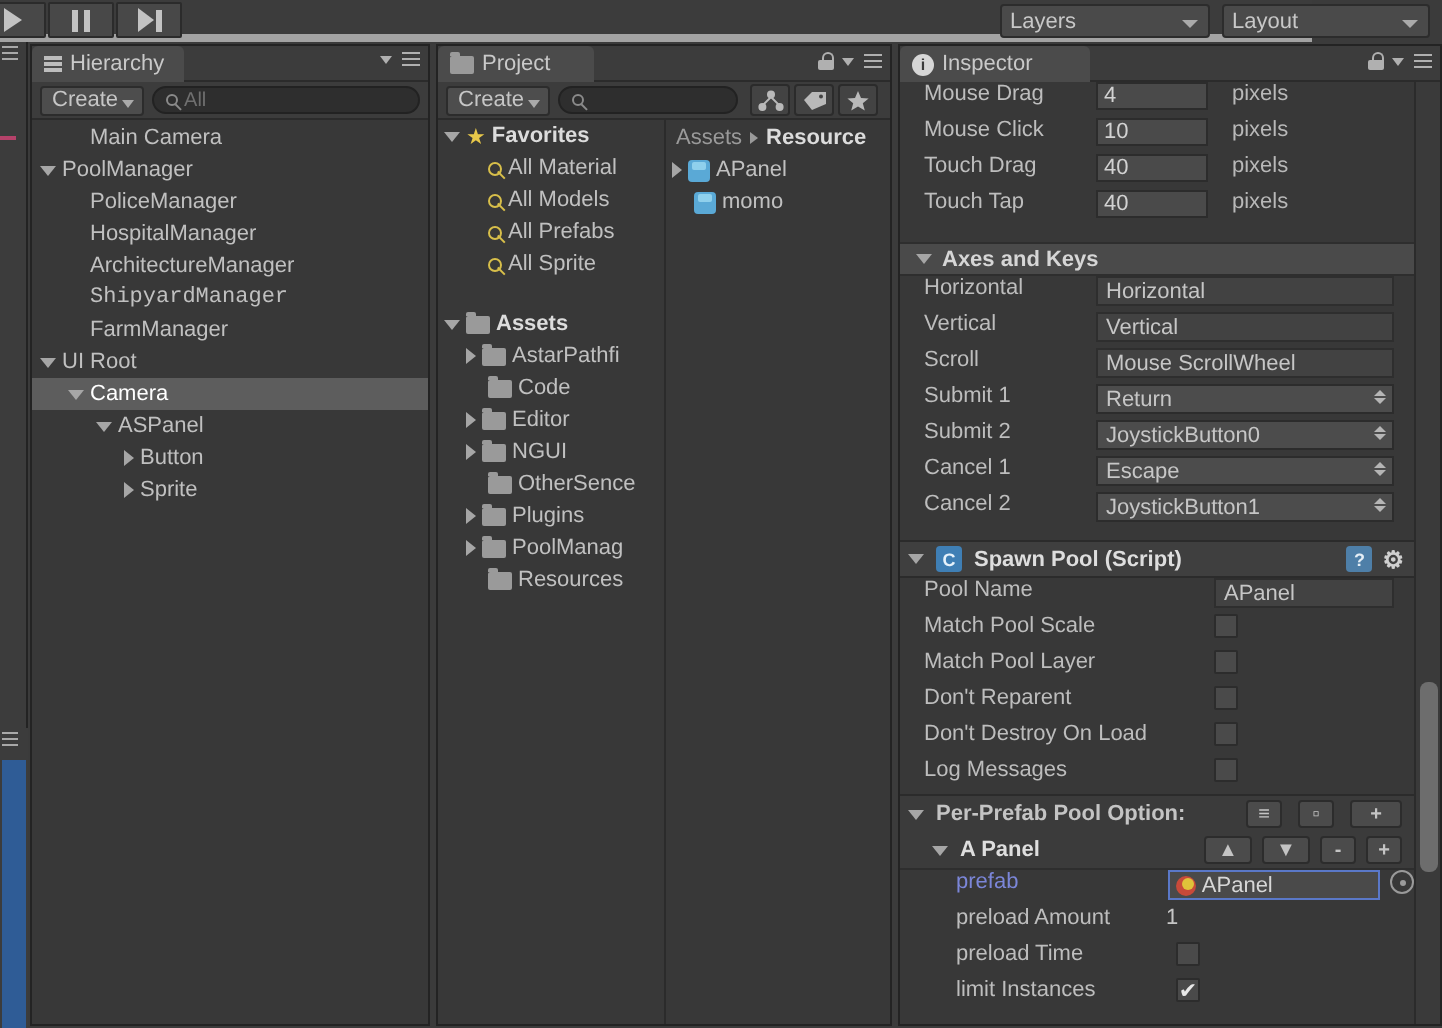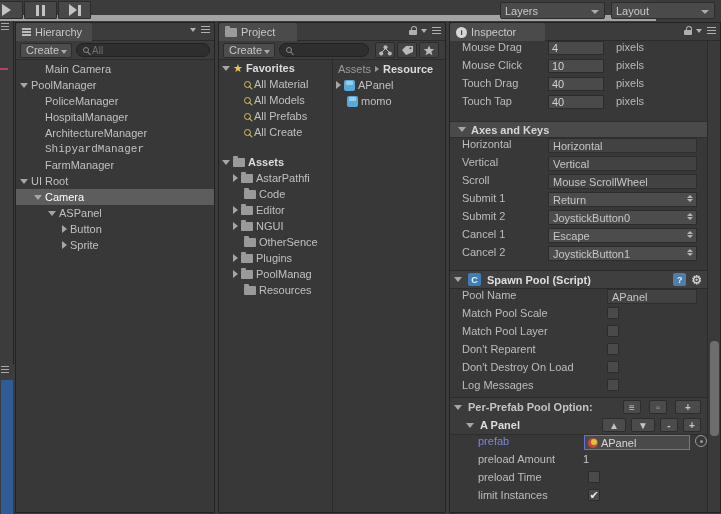--- a/index.html
+++ b/index.html
@@ -9,21 +9,21 @@
     font-family: "Liberation Sans", sans-serif;
     font-size: 11px;
     color: #b6b6b6;
     overflow: hidden;
   }
   #app { position: relative; width: 721px; height: 514px; }
 
   
   .toolbar {
     position: absolute; left: 0; top: 0; width: 656px; height: 21px;
-    background: #3c3c3c; border-bottom: 6px solid #a3a3a3;
+    background: #3c3c3c; border-bottom: 4px solid #a3a3a3;
   }
   .play-group { position: absolute; left: -10px; top: 1px; display: flex; gap: 1px; }
   .tbtn {
     width: 33px; height: 18px; background: #484848;
     border: 1px solid #2b2b2b; border-radius: 1px;
     display: flex; align-items: center; justify-content: center;
   }
   .tri { width: 0; height: 0; border-left: 9px solid #c3c3c3; border-top: 6px solid transparent; border-bottom: 6px solid transparent; }
   .pause-ic { display: flex; gap: 3px; }
   .pause-ic i { display: block; width: 3px; height: 11px; background: #c3c3c3; }
@@ -377,21 +377,21 @@
               <span class="">All Models</span>
             </div>
             <div class="tree-row" style="padding-left: 14px;">
               <span class="caret-pad"></span>
               <span class="mag-y"></span>
               <span class="">All Prefabs</span>
             </div>
             <div class="tree-row" style="padding-left: 14px;">
               <span class="caret-pad"></span>
               <span class="mag-y"></span>
-              <span class="">All Create</span>
+              <span class="">All Sprite</span>
             </div>
             <div style="height: 14px;"></div>
             <div class="tree-row" style="padding-left: 3px;">
               <span class="caret-d"></span>
               <span class="folder"></span>
               <span class="bold-lbl">Assets</span>
             </div>
             <div class="tree-row" style="padding-left: 14px;">
               <span class="caret-r"></span>
               <span class="folder"></span>

